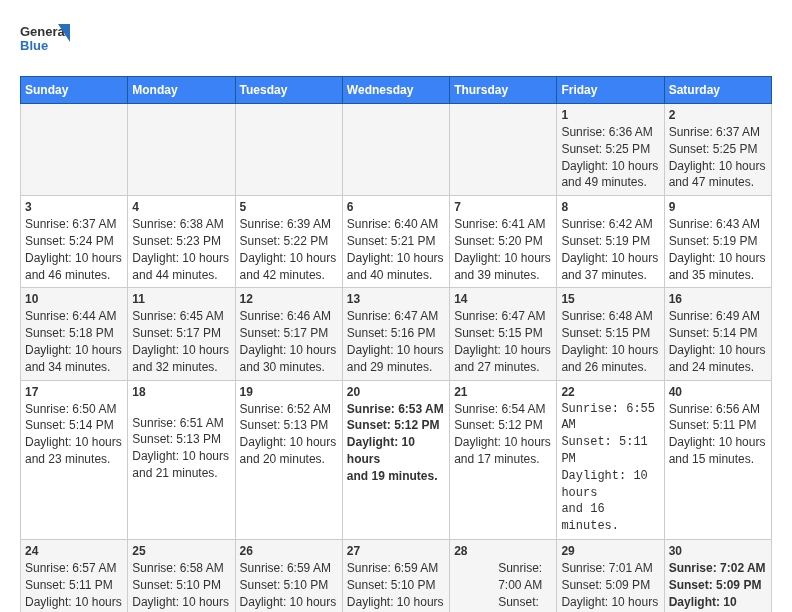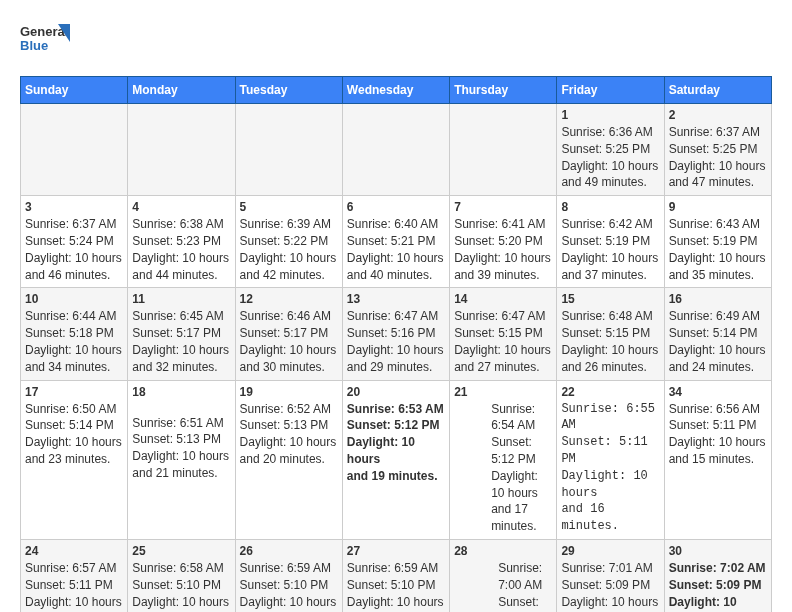--- a/index.html
+++ b/index.html
@@ -260,34 +260,34 @@
         </td>
         <td>
           <span class="day-number">20</span>
           <div class="day-info" style="white-space: pre-line; font-weight: bold;">Sunrise: 6:53 AM
 Sunset: 5:12 PM
 Daylight: 10 hours
 and 19 minutes.</div>
         </td>
         <td>
           <span class="day-number">21</span>
-          <div class="day-info" style="white-space: pre-line; margin-left: 37px;">Sunrise: 6:54 AM
+          <div class="day-info" style="white-space: pre-line;">Sunrise: 6:54 AM
 Sunset: 5:12 PM
 Daylight: 10 hours
 and 17 minutes.</div>
         </td>
         <td>
           <span class="day-number">22</span>
           <div class="day-info" style="white-space: pre-line; font-family: Liberation Mono, monospace;">Sunrise: 6:55 AM
 Sunset: 5:11 PM
 Daylight: 10 hours
 and 16 minutes.</div>
         </td>
         <td>
-          <span class="day-number">34</span>
+          <span class="day-number">40</span>
           <div class="day-info" style="white-space: pre-line;">Sunrise: 6:56 AM
 Sunset: 5:11 PM
 Daylight: 10 hours
 and 15 minutes.</div>
         </td>
       </tr>
       <tr>
         <td>
           <span class="day-number">24</span>
           <div class="day-info" style="white-space: pre-line;">Sunrise: 6:57 AM

